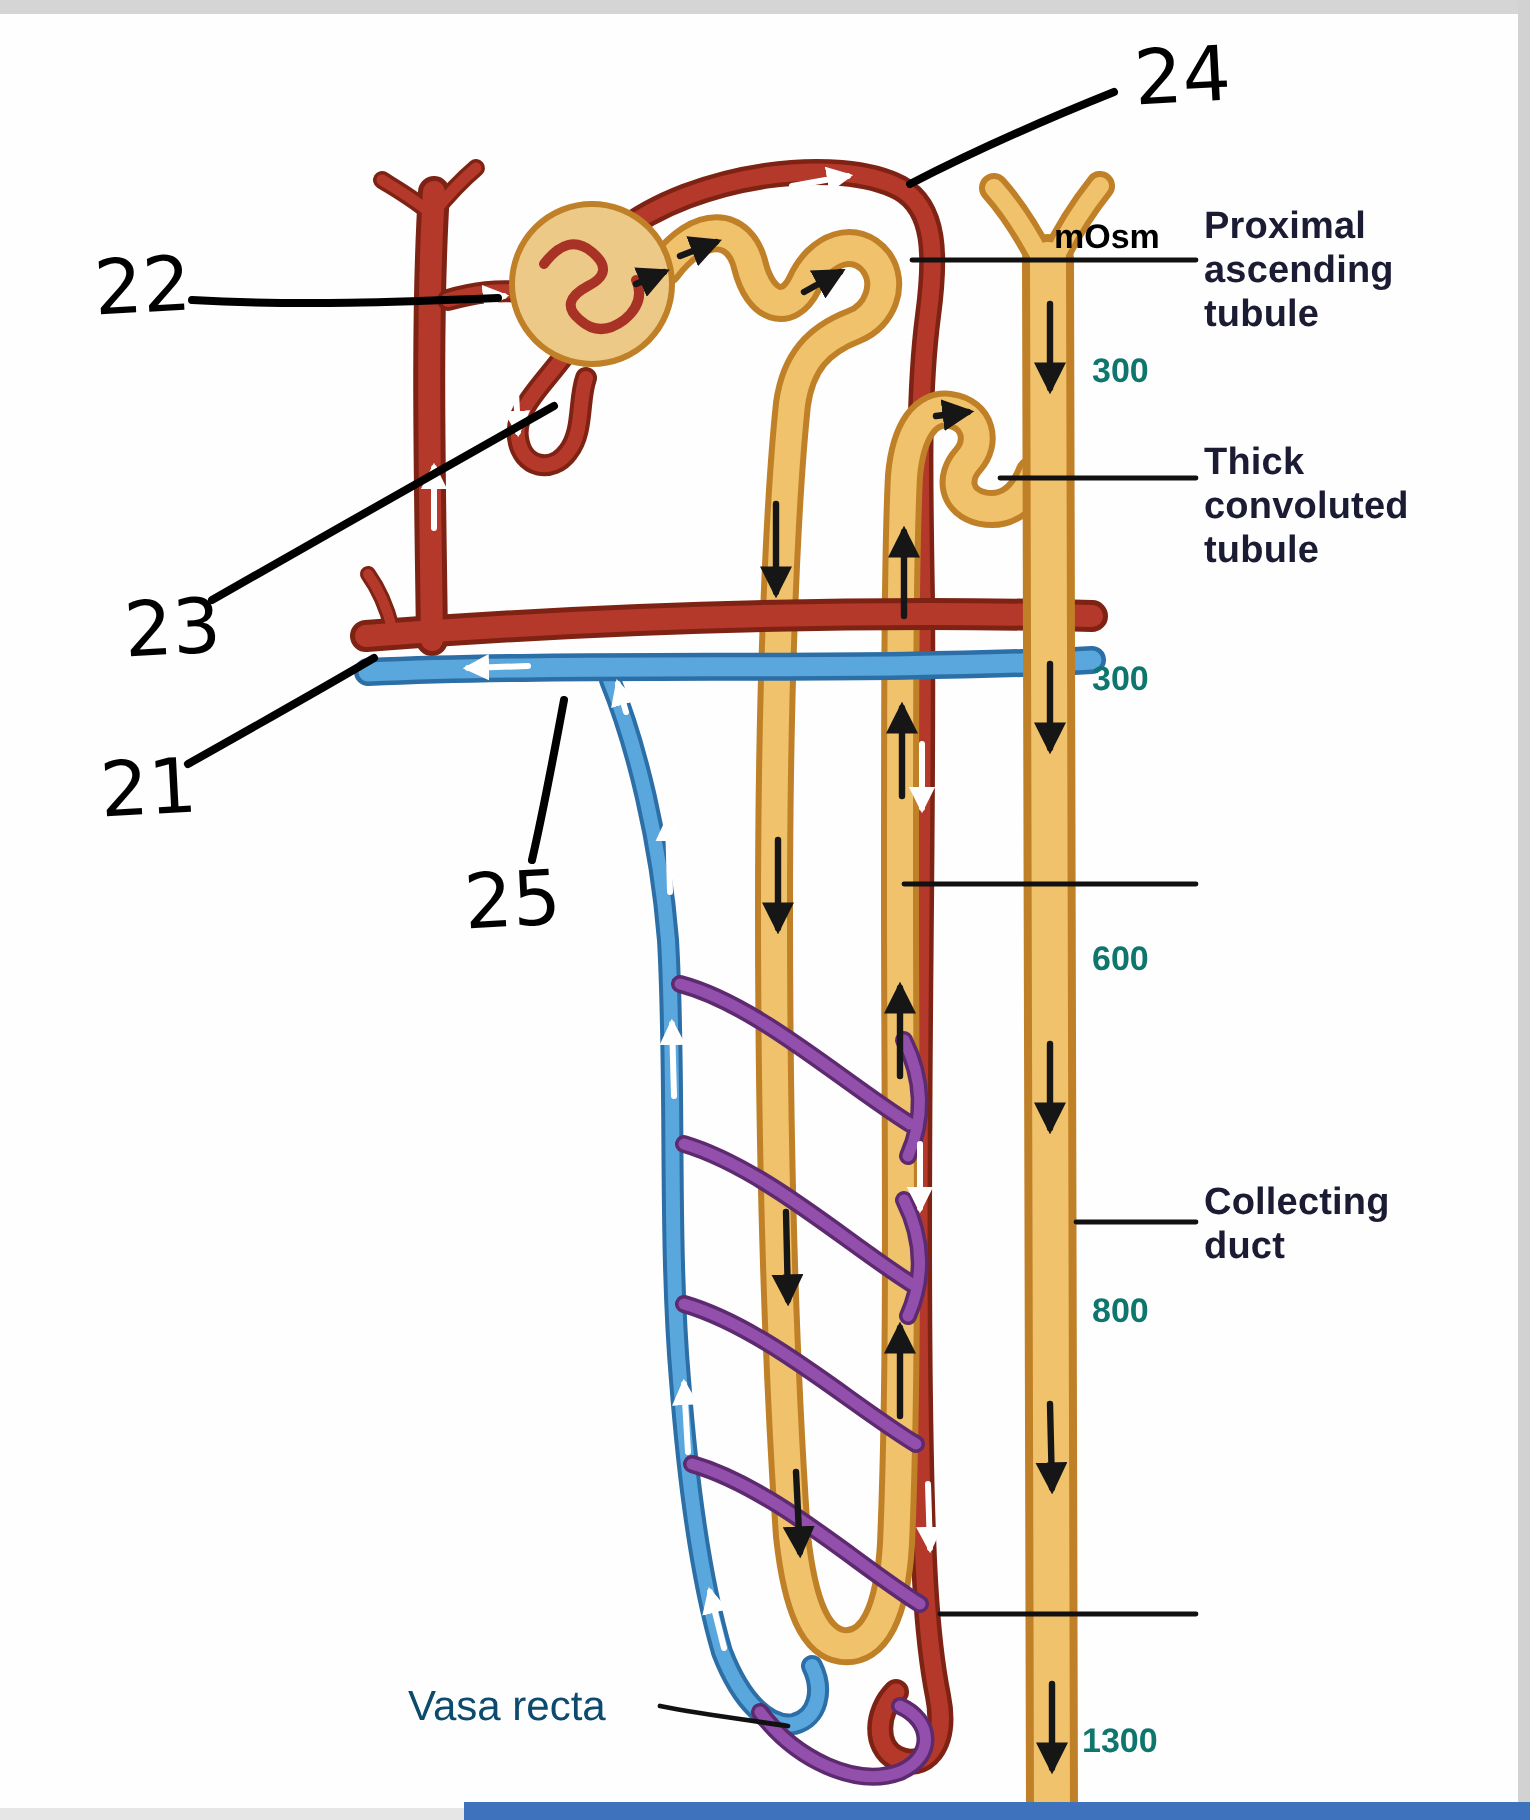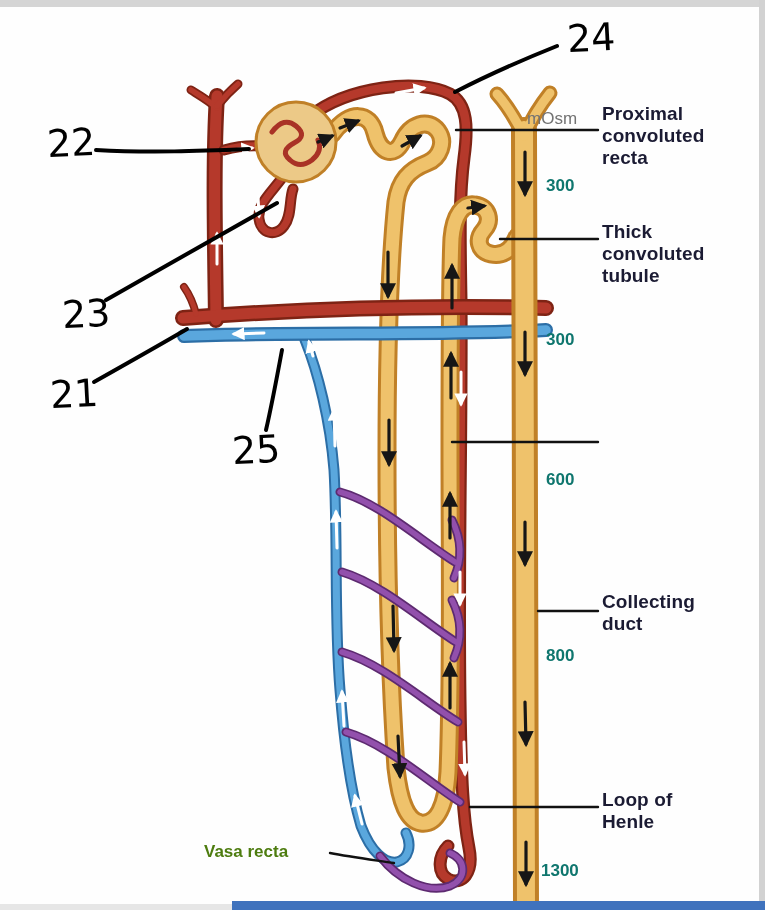--- a/index.html
+++ b/index.html
@@ -1,24 +1,24 @@
 <!DOCTYPE html>
 <html><head>
 <meta charset="utf-8">
 <style>
   html,body{margin:0;padding:0;background:#fff}
   .stage{position:relative;width:765px;height:910px;background:#fefefe;overflow:hidden;
          font-family:"Liberation Sans",sans-serif}
   .svg-layer{position:absolute;left:0;top:0;width:765px;height:910px}
   .lbl{position:absolute;color:#1b1b33;font-weight:700;font-size:19px;line-height:1.15;letter-spacing:.1px}
   .osm{position:absolute;color:#0f766e;font-weight:700;font-size:17px}
-  .unit{position:absolute;color:#737373;font-weight:400;font-size:17px}
+  .unit{position:absolute;color:#000000;font-weight:700;font-size:17px}
   .hand{position:absolute;color:#000;font-size:38px;font-weight:500;
         font-family:"DejaVu Sans",sans-serif;transform:rotate(-3deg)}
-  .vasa{position:absolute;color:#4d7c0f;font-weight:700;font-size:17px}
+  .vasa{position:absolute;color:#0c4a6e;font-weight:400;font-size:21px}
   .edge-top{position:absolute;left:0;top:0;width:765px;height:7px;background:#d5d5d5}
   .edge-right{position:absolute;right:0;top:0;width:6px;height:910px;background:#d2d2d2}
   .edge-bottom-blue{position:absolute;left:232px;bottom:0;width:533px;height:9px;background:#3f72bd}
   .edge-bottom-gray{position:absolute;left:0;bottom:0;width:232px;height:6px;background:#e6e6e6}
 </style>
 </head>
 <body>
 
 <div class="stage">
 
@@ -165,24 +165,23 @@
   <div class="hand" style="left:232px;top:428px">25</div>
 
   <div class="unit" style="left:527px;top:109px">mOsm</div>
 
   <div class="osm" style="left:546px;top:176px">300</div>
   <div class="osm" style="left:546px;top:330px">300</div>
   <div class="osm" style="left:546px;top:470px">600</div>
   <div class="osm" style="left:546px;top:646px">800</div>
   <div class="osm" style="left:541px;top:861px">1300</div>
 
-  <div class="lbl" style="left:602px;top:103px;width:140px">Proximal convoluted recta</div>
+  <div class="lbl" style="left:602px;top:103px;width:140px">Proximal ascending tubule</div>
   <div class="lbl" style="left:602px;top:221px;width:140px">Thick convoluted tubule</div>
   <div class="lbl" style="left:602px;top:591px;width:110px">Collecting duct</div>
-  <div class="lbl" style="left:602px;top:789px;width:110px">Loop of Henle</div>
 
   <div class="vasa" style="left:204px;top:842px">Vasa recta</div>
 
   <div class="edge-top"></div>
   <div class="edge-right"></div>
   <div class="edge-bottom-gray"></div>
   <div class="edge-bottom-blue"></div>
 
 </div>
 

